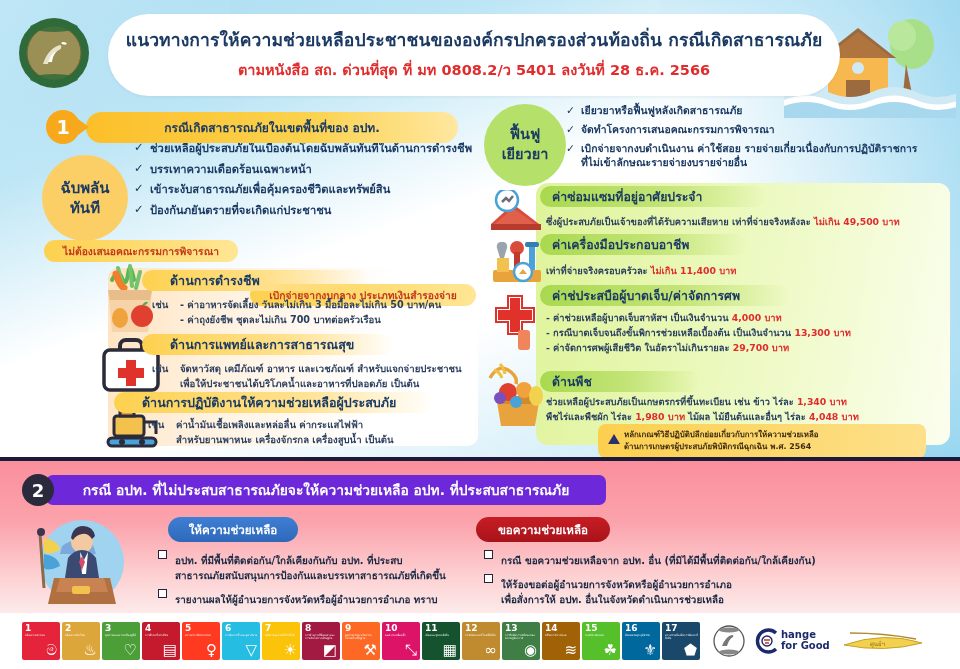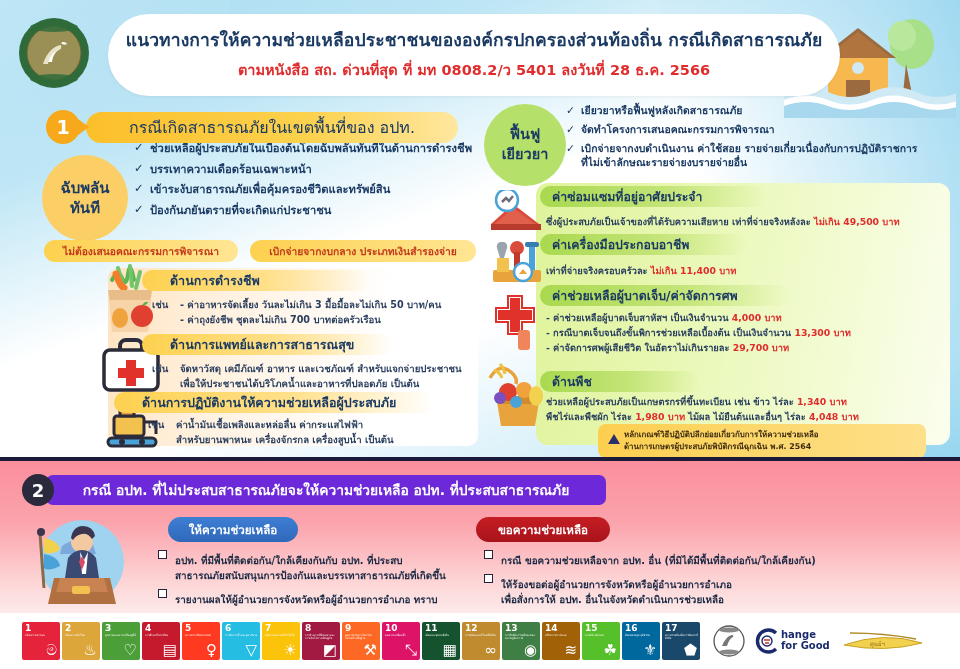--- a/index.html
+++ b/index.html
@@ -64,21 +64,21 @@
     content:""; position:absolute; right:-9px; top:9px;
     border-top: 8px solid transparent; border-bottom: 8px solid transparent;
     border-left: 11px solid #f7a81b;
   }
   .hdr-orange {
     position: absolute; left: 86px; top: 112px; width: 372px; height: 31px;
     background: linear-gradient(90deg,#fcbf2a,#fbd24e 60%, #ffe7a0 100%);
     border-radius: 16px; display:flex; align-items:center; justify-content:center;
     z-index: 6;
   }
-  .hdr-orange span{ font-size: 16px; font-weight:400; color:#1b3a63; }
+  .hdr-orange span{ font-size: 12px; font-weight:700; color:#1b3a63; }
 
   
   .circ-orange {
     position: absolute; left: 42px; top: 155px; width: 86px; height: 86px;
     background: #fbcf66; border-radius: 50%;
     display:flex; flex-direction:column; align-items:center; justify-content:center;
     color:#1b3a63; font-size:15px; font-weight:700; line-height:1.35; z-index: 5;
   }
 
   .bullet-list { position: absolute; left: 134px; top: 143px; width: 340px; z-index: 5; }
@@ -92,21 +92,21 @@
   }
 
   
   .pill-y {
     position: absolute; top: 240px; height: 22px; border-radius: 11px;
     background: linear-gradient(90deg,#fdd14f,#ffe694);
     display:flex; align-items:center; justify-content:center; z-index:5;
   }
   .pill-y span { font-size: 10.3px; color:#c23a1d; font-weight:700; white-space:nowrap; }
   #pillA { left: 44px; width: 194px; }
-  #pillB { left: 250px; width: 226px; }
+  #pillB { left: 250px; width: 226px; margin-top: 44px; }
 
   
   .panel-left {
     position: absolute; left: 108px; top: 268px; width: 370px; height: 178px;
     background: linear-gradient(100deg,#ffe3c0 0%, #fff1df 30%, #ffffff 72%, #ffffff 100%);
     border-radius: 10px; z-index: 3;
   }
   .sub-pill {
     position: absolute; height: 21px; border-radius: 11px;
     background: linear-gradient(90deg,#fdd14f 0%, #ffe08a 55%, rgba(255,236,186,0) 100%);
@@ -402,21 +402,21 @@
     <span>เท่าที่จ่ายจริงครอบครัวละ </span><span class="hl">ไม่เกิน 11,400 บาท</span>
   </div>
 
   <svg class="icon-right" style="left:492px;top:292px;width:52px;height:62px;" viewBox="0 0 52 62">
     <path d="M16 4h14v12h12v14H30v12H16V30H4V16h12z" fill="#ffffff" stroke="#e0312b" stroke-width="2"></path>
     <path d="M18 6h10v12h12v10H28v12H18V28H6V18h12z" fill="#e0312b"></path>
     <rect x="26" y="38" width="12" height="20" rx="3" fill="#f0845a"></rect>
   </svg>
 
   <div class="g-pill gp-3">
-    <span>ค่าช่วยเหลือผู้บาดเจ็บ/ค่าจัดการศพ</span>
+    <span>ค่าช่ประสบือผู้บาดเจ็บ/ค่าจัดการศพ</span>
   </div>
   <div class="g-txt gt-3">
     <div><span>- ค่าช่วยเหลือผู้บาดเจ็บสาหัสฯ เป็นเงินจำนวน </span><span class="hl">4,000 บาท</span></div>
     <div><span>- กรณีบาดเจ็บจนถึงขั้นพิการช่วยเหลือเบื้องต้น เป็นเงินจำนวน </span><span class="hl">13,300 บาท</span></div>
     <div><span>- ค่าจัดการศพผู้เสียชีวิต ในอัตราไม่เกินรายละ </span><span class="hl">29,700 บาท</span></div>
   </div>
 
   <svg class="icon-right" style="left:486px;top:360px;width:62px;height:70px;" viewBox="0 0 62 70">
     <path d="M4 18q8-14 18-8t8 14" stroke="#e8a33c" stroke-width="3.5" fill="none"></path>
     <path d="M8 10q6 2 8 8M14 4q4 4 5 10" stroke="#f0c040" stroke-width="3" fill="none"></path>

